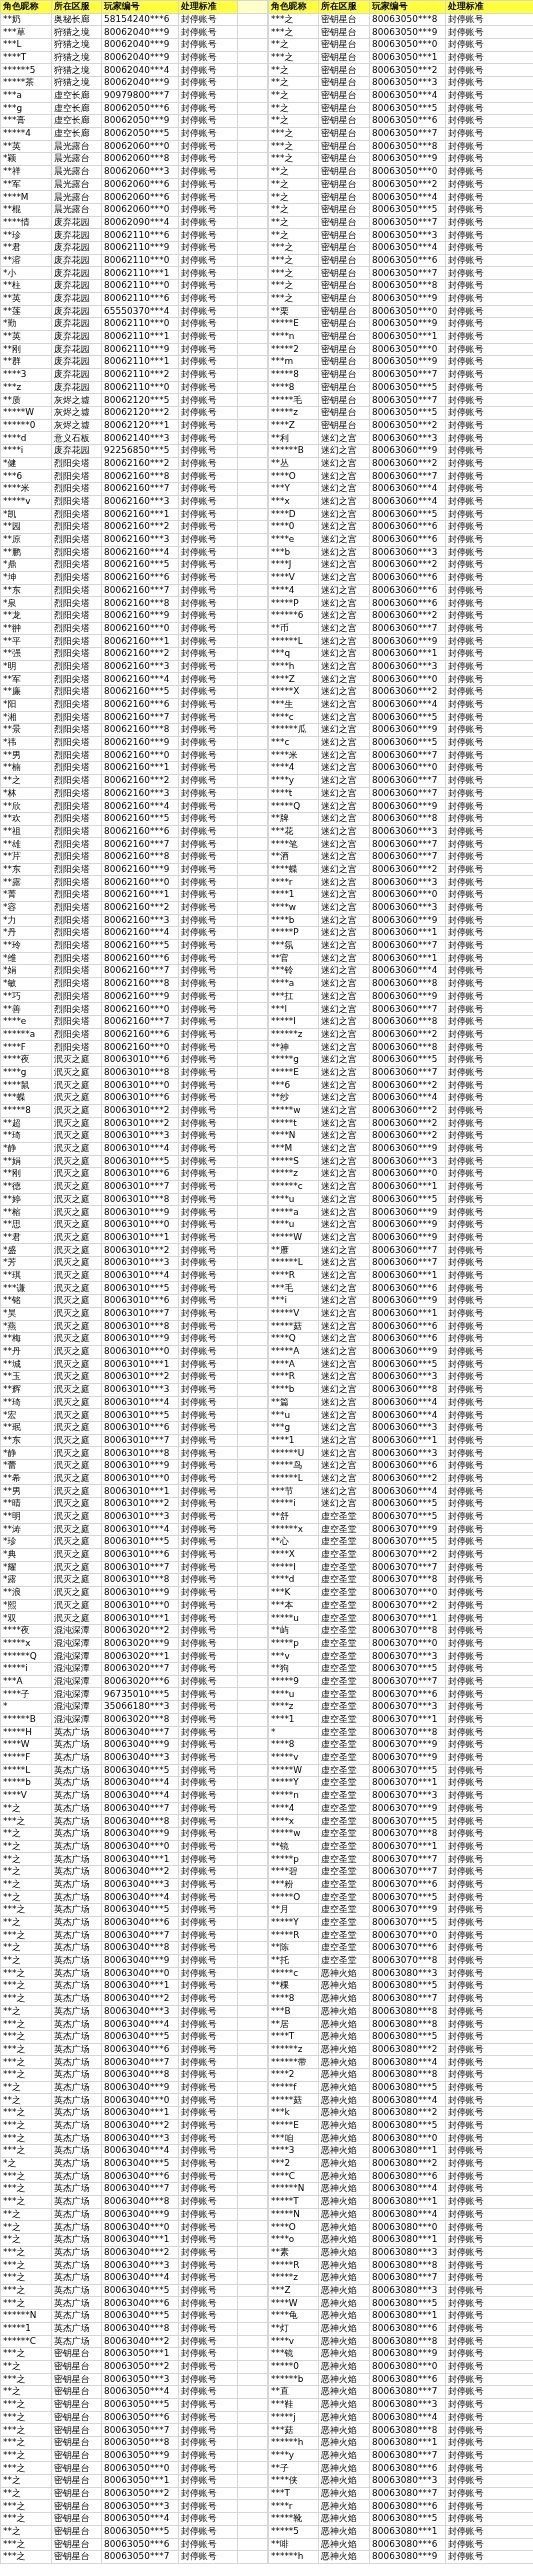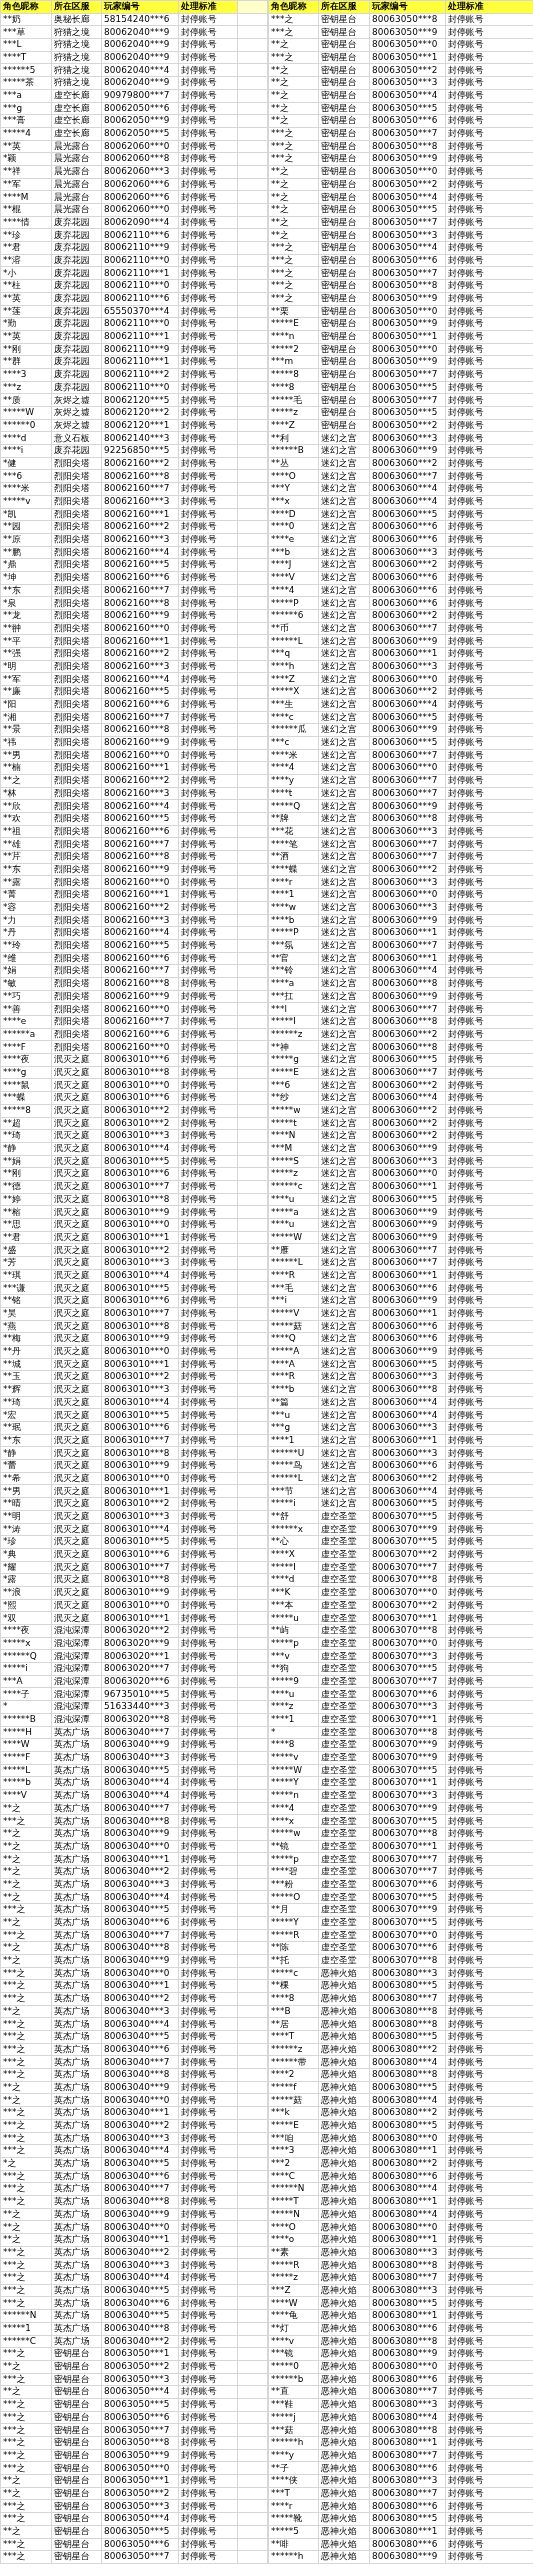--- a/index.html
+++ b/index.html
@@ -975,21 +975,21 @@
         <tr>
           <td>****子</td>
           <td>混沌深潭</td>
           <td class="id-cell">96735010***5</td>
           <td>封停账号</td>
           <td></td>
         </tr>
         <tr>
           <td>*</td>
           <td>混沌深潭</td>
-          <td class="id-cell">51633440***3</td>
+          <td class="id-cell">35066180***3</td>
           <td>封停账号</td>
           <td></td>
         </tr>
         <tr>
           <td>******B</td>
           <td>混沌深潭</td>
           <td class="id-cell">80063020***8</td>
           <td>封停账号</td>
           <td></td>
         </tr>

